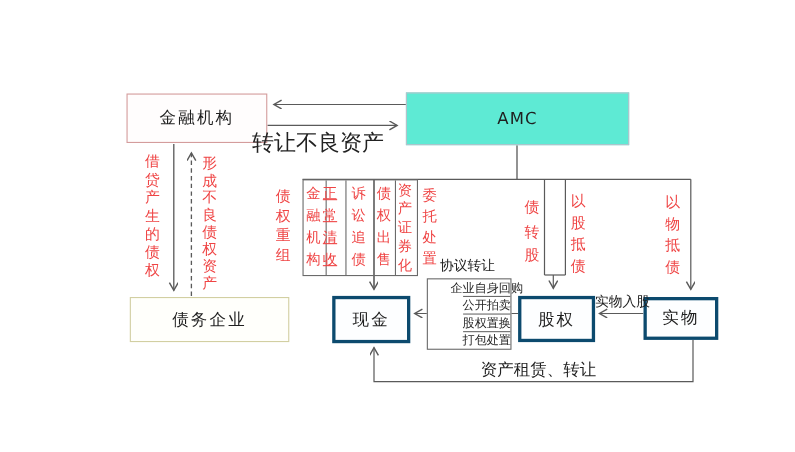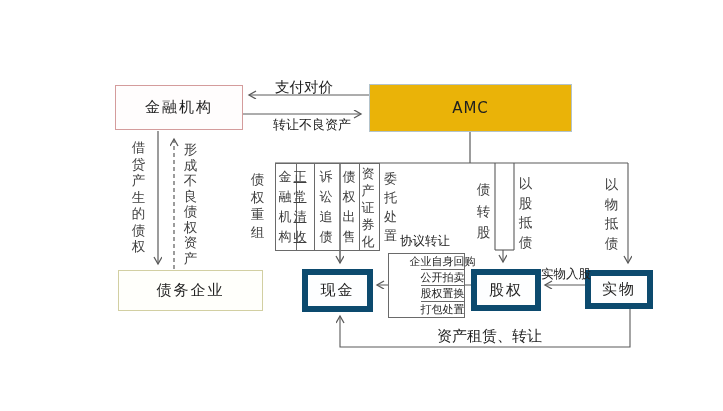--- a/index.html
+++ b/index.html
@@ -7,34 +7,34 @@
     position:relative;width:723px;height:411px;background:#ffffff;overflow:hidden;
     font-family:"DejaVu Sans",sans-serif;color:#222;
   }
   #connectors{position:absolute;left:0;top:0;z-index:1;}
   .node{
     position:absolute;box-sizing:border-box;background:#fff;z-index:3;
     display:flex;align-items:center;justify-content:center;
     font-size:15px;letter-spacing:2px;color:#1f1f1f;
   }
   .node-fin{left:115px;top:85px;width:128px;height:45px;border:1px solid #d49c9c;background:#fffdfd;}
-  .node-amc{left:369px;top:84px;width:203px;height:48px;border:1px solid #b3c3cb;background:#eab308;letter-spacing:1px;}
+  .node-amc{left:369px;top:84px;width:203px;height:48px;border:1px solid #b3c3cb;background:#5eead4;letter-spacing:1px;}
   .node-debtor{left:103px;top:270px;width:145px;height:41px;border:1px solid #d2cfa2;background:#fffffb;margin-left:15px;}
-  .node-blue{border:6px solid #0c4a6e;background:#fdfeff;}
+  .node-blue{border:3px solid #0c4a6e;background:#fdfeff;}
   .node-cash{left:302px;top:269px;width:71px;height:43px;}
   .node-equity{left:471px;top:269px;width:70px;height:42px;}
   .node-phys{left:585px;top:270px;width:68px;height:39px;}
   .table-outer{
     position:absolute;left:275px;top:163px;width:105px;height:88px;
     border:1px solid #6a6a6a;box-sizing:border-box;background:transparent;z-index:2;
   }
   .tdiv{position:absolute;top:0;height:100%;width:0;border-left:1px solid #6a6a6a;}
   .vtext{
     position:absolute;width:17px;text-align:center;word-break:break-all;
-    font-size:13px;line-height:19px;color:#404040;z-index:4;white-space:normal;
+    font-size:13px;line-height:19px;color:#ef4444;z-index:4;white-space:normal;
   }
   .hlabel{position:absolute;font-size:14px;color:#222;z-index:4;text-align:center;white-space:nowrap;}
   .listbox{
     position:absolute;left:388px;top:253px;width:77px;height:65px;box-sizing:border-box;
     border:1px solid #6a6a6a;background:#ffffff;z-index:3;display:flex;flex-direction:column;padding-left:32px;
   }
   .listrow{
     flex:1;display:flex;align-items:center;justify-content:center;
     font-size:11px;color:#1f1f1f;border-bottom:1px solid #6a6a6a;white-space:nowrap;
   }
@@ -92,22 +92,21 @@
   <div class="node node-blue node-equity">股权</div>
   <div class="node node-blue node-phys">实物</div>
 
   <div class="listbox">
     <div class="listrow">企业自身回购</div>
     <div class="listrow">公开拍卖</div>
     <div class="listrow">股权置换</div>
     <div class="listrow">打包处置</div>
   </div>
 
-  <div class="hlabel" style="left:266px;top:78px;width:76px;font-size:14.5px;">支付对价</div>
-  <div class="hlabel" style="left:261px;top:116px;width:102px;font-size:13px;">转让不良资产</div>
+  <div class="hlabel" style="left:229px;top:116px;width:102px;font-size:20px;">转让不良资产</div>
   <div class="hlabel" style="left:400px;top:233px;font-size:12.5px;text-align:center;">协议转让</div>
   <div class="hlabel" style="left:541px;top:266px;font-size:12.5px;">实物入股</div>
   <div class="hlabel" style="left:437px;top:327px;font-size:15px;">资产租赁、转让</div>
 
   <div class="vtext" style="left:130px;top:139px;line-height:16.5px;font-size:13.5px;">借贷产生的债权</div>
   <div class="vtext" style="left:182px;top:142px;line-height:15.5px;font-size:13.5px;">形成不良债权资产</div>
   <div class="vtext" style="left:249px;top:171px;line-height:17.5px;font-size:13.5px;">债权重组</div>
   <div class="vtext" style="left:277px;top:167px;line-height:20px;width:16px;">金融机构</div>
   <div class="vtext" style="left:292px;top:167px;line-height:20px;width:16px;text-decoration:underline;">正常清收</div>
   <div class="vtext" style="left:318px;top:167px;line-height:20px;width:16px;">诉讼追债</div>

